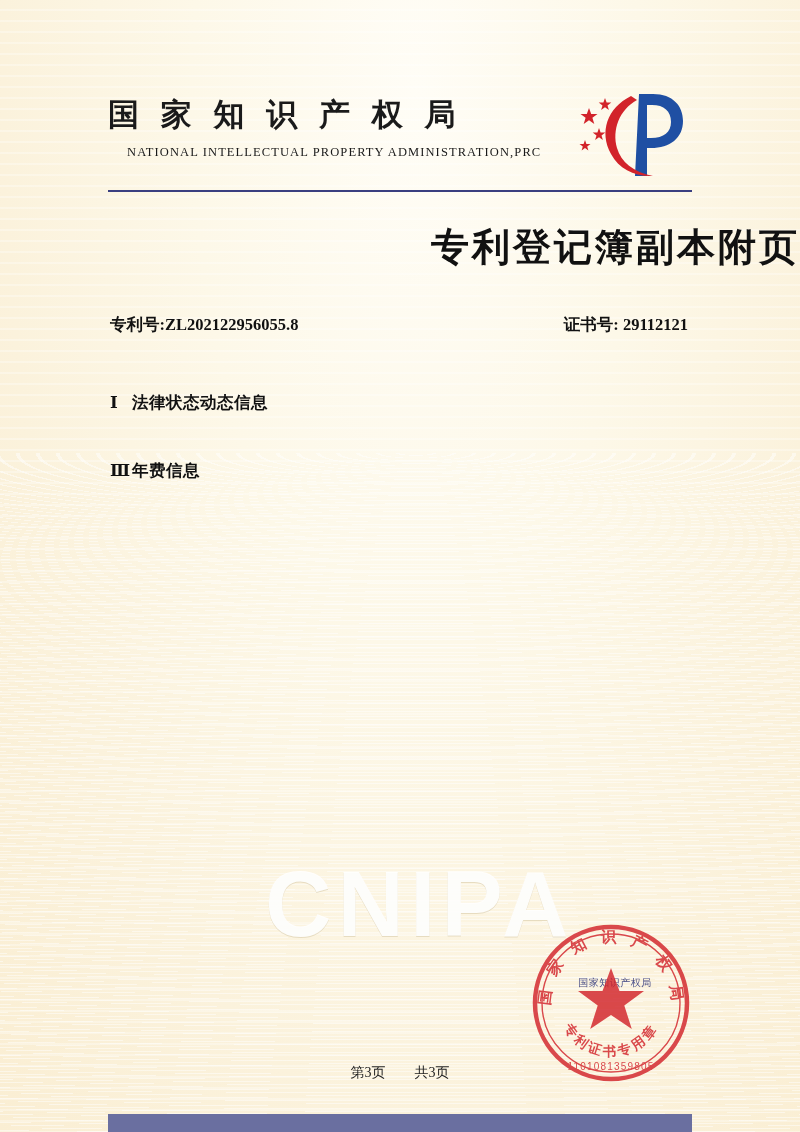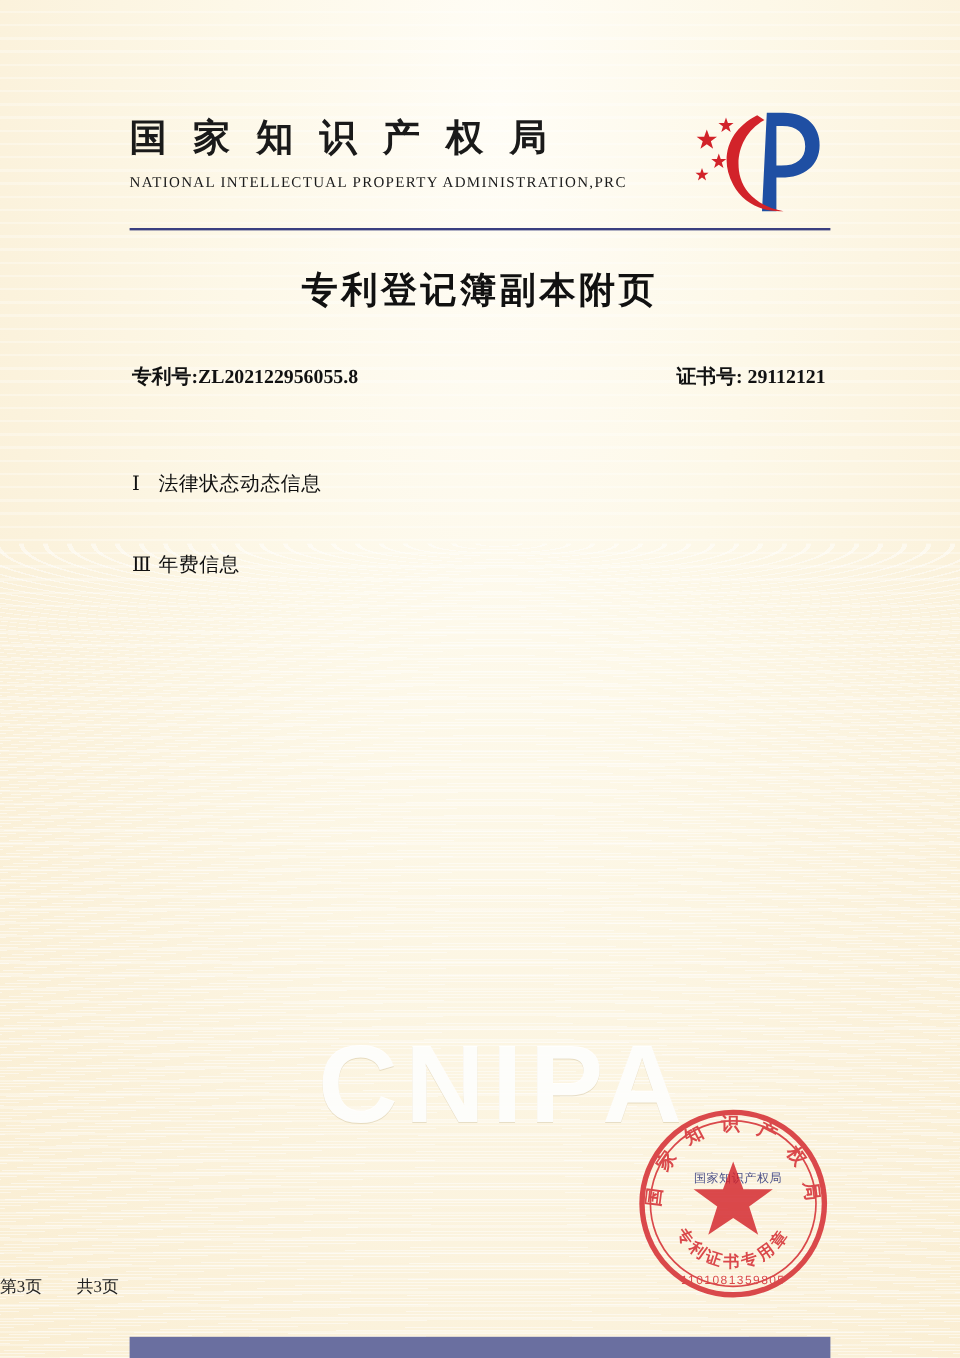--- a/index.html
+++ b/index.html
@@ -66,20 +66,21 @@
     color: #1a1a1a;
     line-height: 1.2;
   }
   .org-en {
     margin-top: 12px;
     font-family: "Liberation Serif", "DejaVu Serif", serif;
     font-size: 12.5px;
     letter-spacing: 1.1px;
     color: #1a1a1a;
     white-space: nowrap;
+    margin-left: 19px;
   }
   .header-rule {
     position: absolute;
     left: 108px;
     top: 190px;
     width: 584px;
     height: 2px;
     background: #3a3f80;
   }
 
@@ -91,53 +92,53 @@
     width: 120px;
     height: 95px;
   }
 
   
   .doc-title {
     position: absolute;
     top: 222px;
     left: 0;
     width: 800px;
-    text-align: center;
-    font-size: 30px;
+    text-align: right;
+    font-size: 38px;
     font-weight: bold;
     letter-spacing: 3px;
     color: #111;
     font-family: "Liberation Serif", "DejaVu Serif", serif;
   }
 
   
   .ids {
     position: absolute;
-    top: 303px;
+    top: 314px;
     left: 110px;
     width: 578px;
     display: flex;
     justify-content: space-between;
     font-size: 16.5px;
     font-weight: bold;
     color: #111;
   }
   .ids .right { text-align: right; }
 
   
   .sections {
     position: absolute;
     top: 392px;
     left: 110px;
     width: 580px;
   }
   .section { margin-bottom: 46px; }
   .section-head {
     font-size: 16.5px;
-    font-weight: normal;
+    font-weight: bold;
     color: #111;
     letter-spacing: .5px;
   }
   .section-head .num {
     display: inline-block;
     min-width: 22px;
   }
   .section-body {
     margin-top: 8px;
     font-size: 15px;
@@ -179,21 +180,21 @@
     line-height: 1.55;
     letter-spacing: .5px;
   }
 
   
   .footer {
     position: absolute;
     top: 1064px;
     left: 0;
     width: 800px;
-    text-align: left;
+    text-align: center;
     font-size: 14px;
     color: #222;
   }
   .footer .gap { display: inline-block; width: 22px; }
 
   .bottom-bar {
     position: absolute;
     left: 108px;
     bottom: 0;
     width: 584px;

